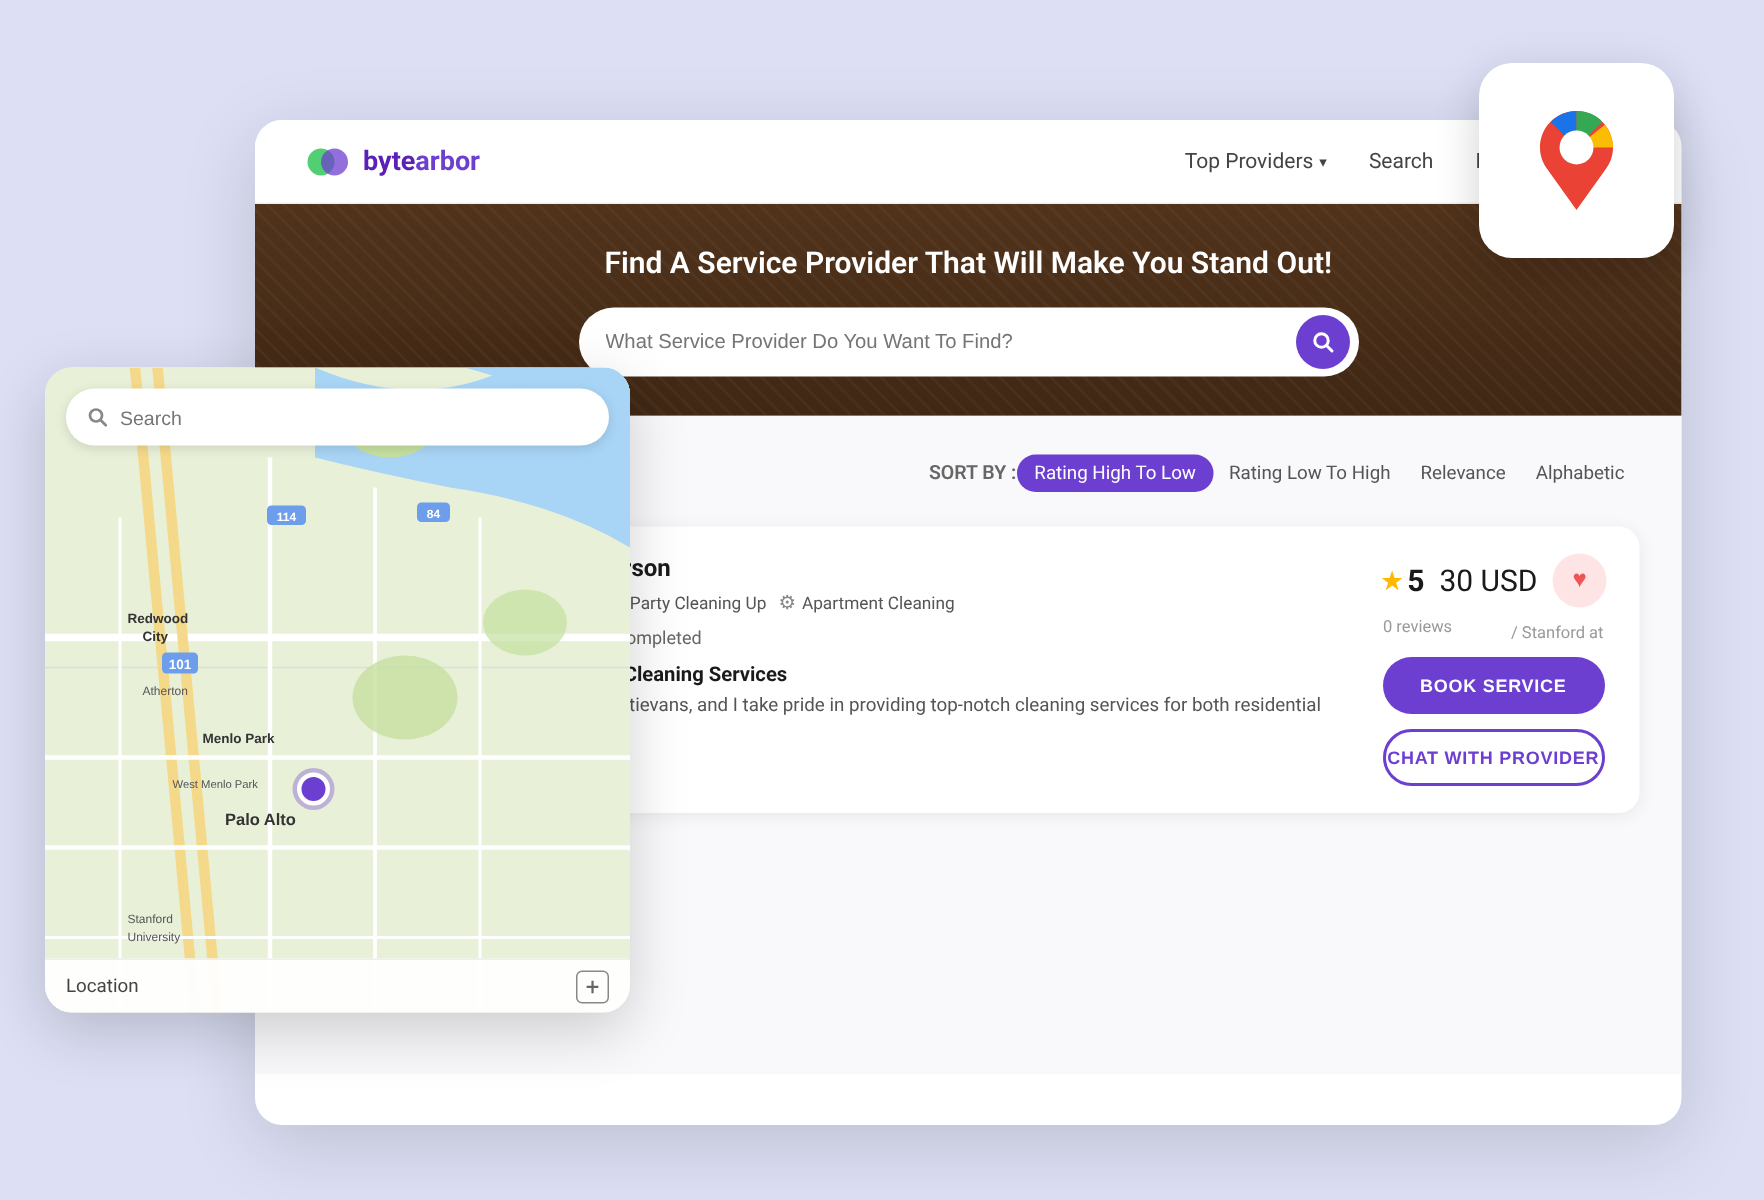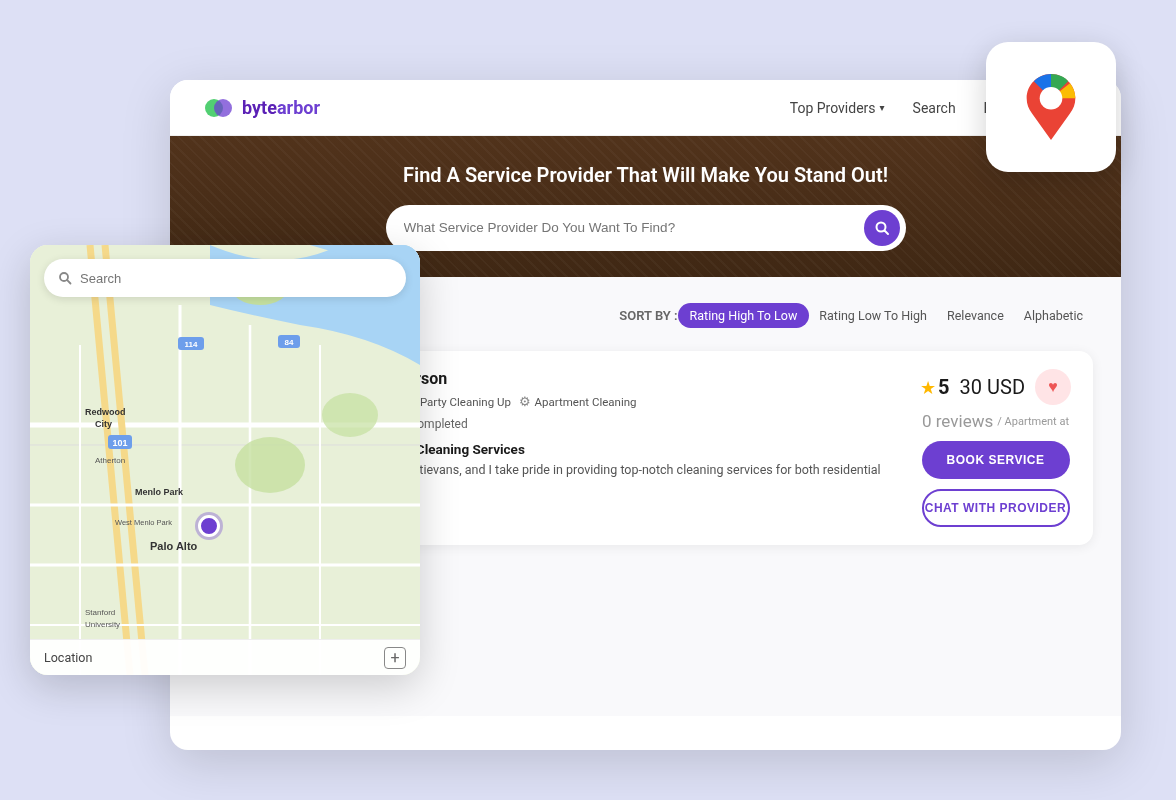--- a/index.html
+++ b/index.html
@@ -369,21 +369,21 @@
       border: none;
       display: flex;
       align-items: center;
       justify-content: center;
       cursor: pointer;
       font-size: 16px;
       color: #e55;
     }
 
     .reviews-text {
-      font-size: 17px;
+      font-size: 11px;
       color: #999;
       text-align: center;
       margin-top: -4px;
     }
 
     .starting-at {
       font-size: 11px;
       color: #999;
       text-align: center;
     }
@@ -651,21 +651,21 @@
           <div class="price-block">
             <span class="price-value">30 USD</span>
           </div>
           <button class="heart-btn">
             <span>♥</span>
           </button>
         </div>
 
         <div style="display:flex; justify-content:space-between; width:100%; padding: 0 4px;">
           <span class="reviews-text">0 reviews</span>
-          <span class="starting-at">/ Apartment at</span>
+          <span class="starting-at">/ Stanford at</span>
         </div>
 
         <button class="btn-book">BOOK SERVICE</button>
         <button class="btn-chat">CHAT WITH PROVIDER</button>
       </div>
 
     </div>
   </div>
 </div>
 

